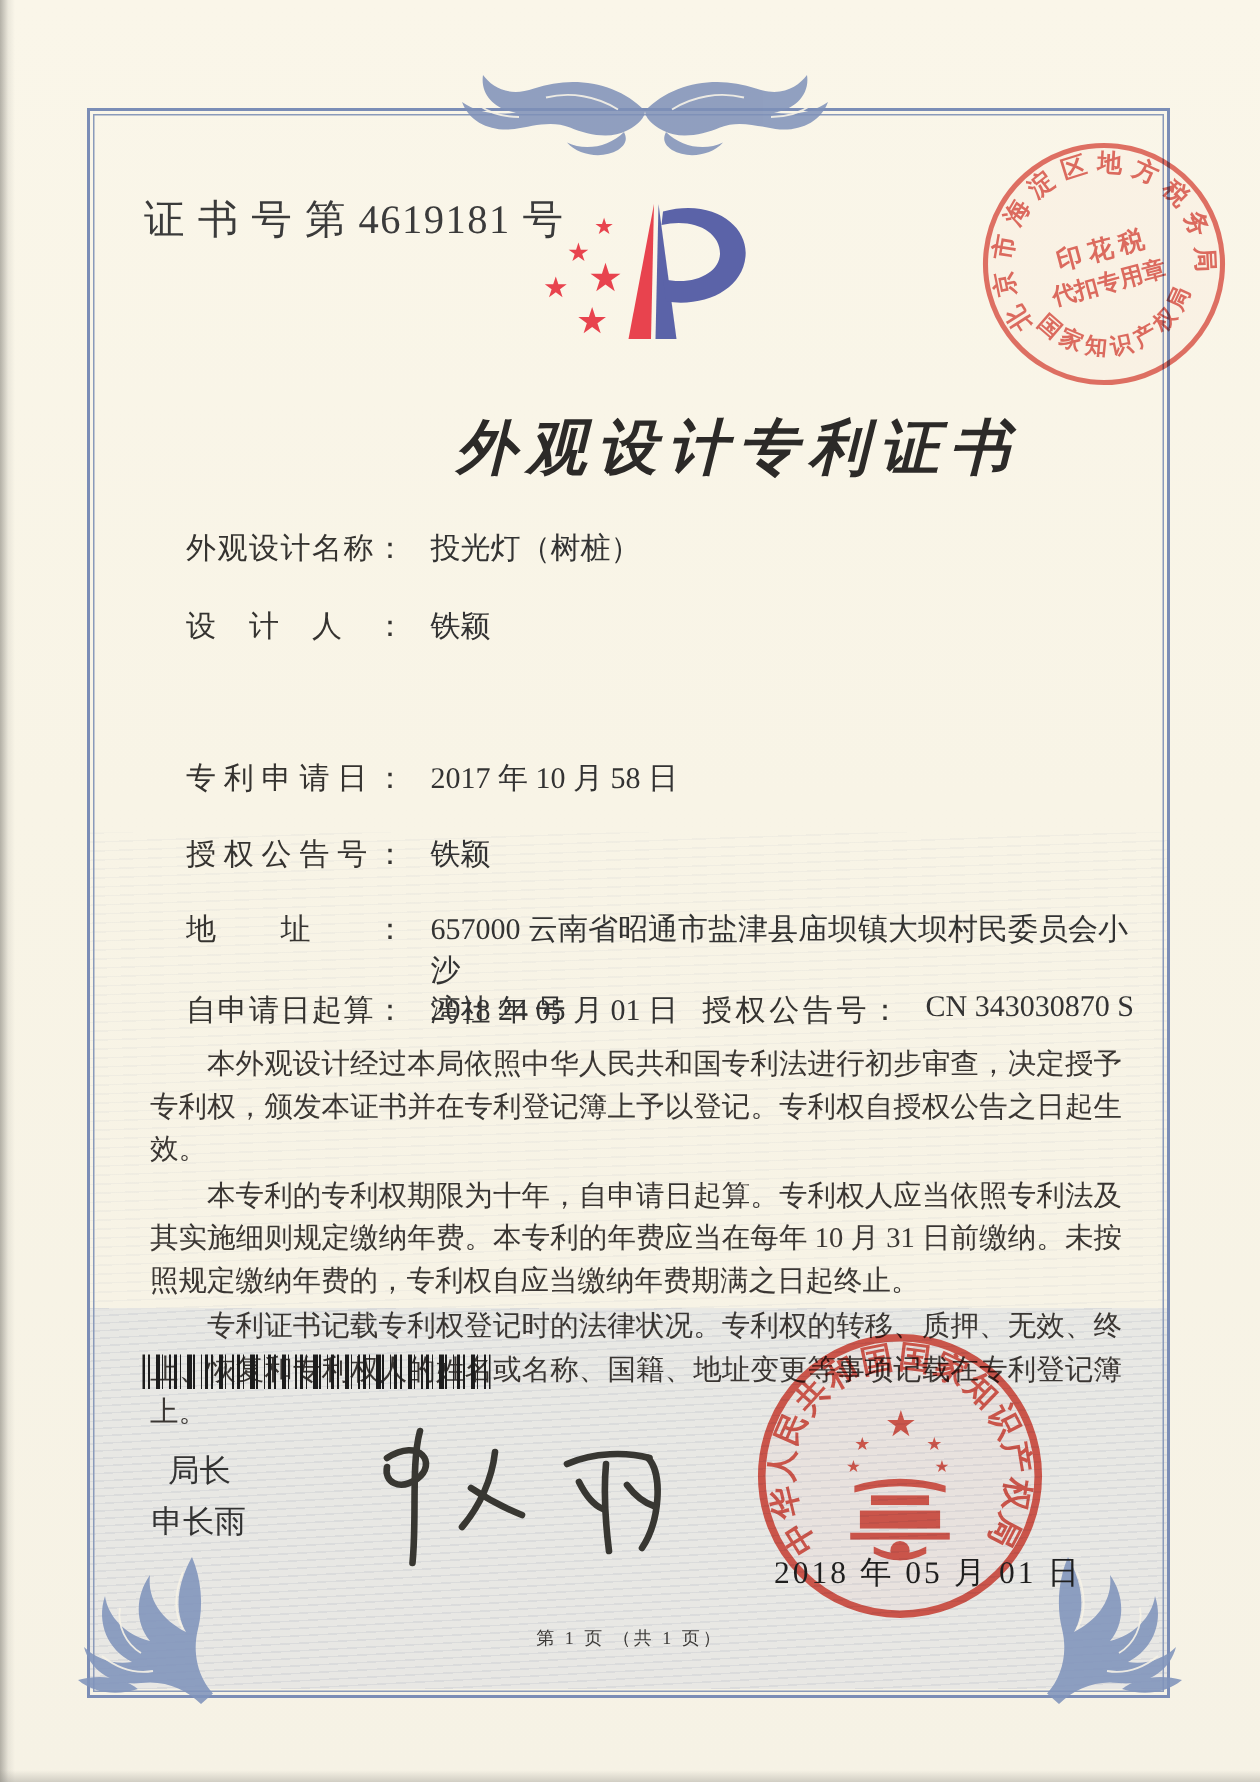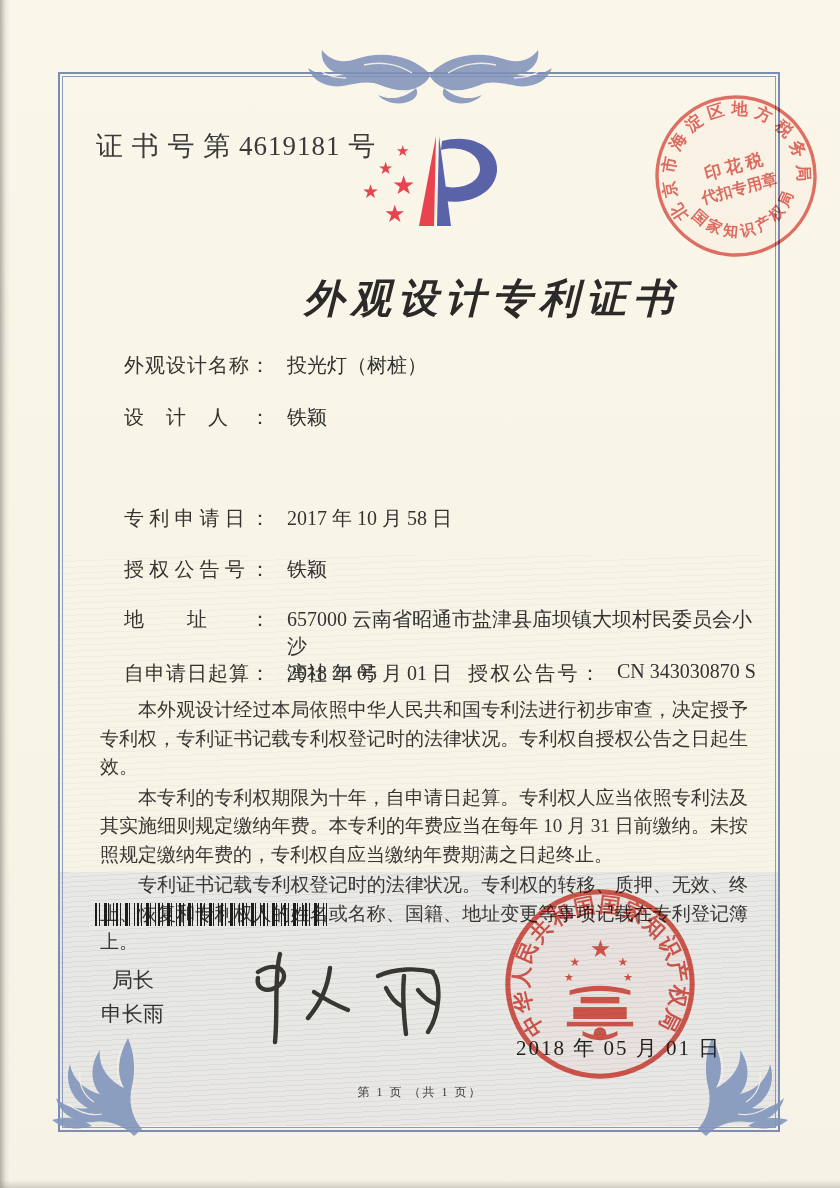--- a/index.html
+++ b/index.html
@@ -163,21 +163,21 @@
   <div class="row" style="top:660px">
     <span class="lbl">自申请日起算：</span>
     <span class="val">2018 年 05 月 01 日</span>
   </div>
   <div class="row" style="top:660px;left:468px">
     <span class="lbl" style="width:132px">授权公告号：</span>
     <span class="val">CN 343030870 S</span>
   </div>
 
   <div class="paras">
-    <p>本外观设计经过本局依照中华人民共和国专利法进行初步审查，决定授予专利权，专利证书记载专利权登记时的法律状况。专利权自授权公告之日起生效。</p>
+    <p>本外观设计经过本局依照中华人民共和国专利法进行初步审查，决定授予专利权，颁发本证书并在专利登记簿上予以登记。专利权自授权公告之日起生效。</p>
     <p>本专利的专利权期限为十年，自申请日起算。专利权人应当依照专利法及其实施细则规定缴纳年费。本专利的年费应当在每年 10 月 31 日前缴纳。未按照规定缴纳年费的，专利权自应当缴纳年费期满之日起终止。</p>
     <p>专利证书记载专利权登记时的法律状况。专利权的转移、质押、无效、终止、恢复和专利权人的姓名或名称、国籍、地址变更等事项记载在专利登记簿上。</p>
   </div>
 
   <div class="barcode"></div>
 
   <div class="sign-title">局长</div>
   <div class="sign-name">申长雨</div>
 
   <svg class="signature" width="230" height="105" viewBox="0 0 230 105">

